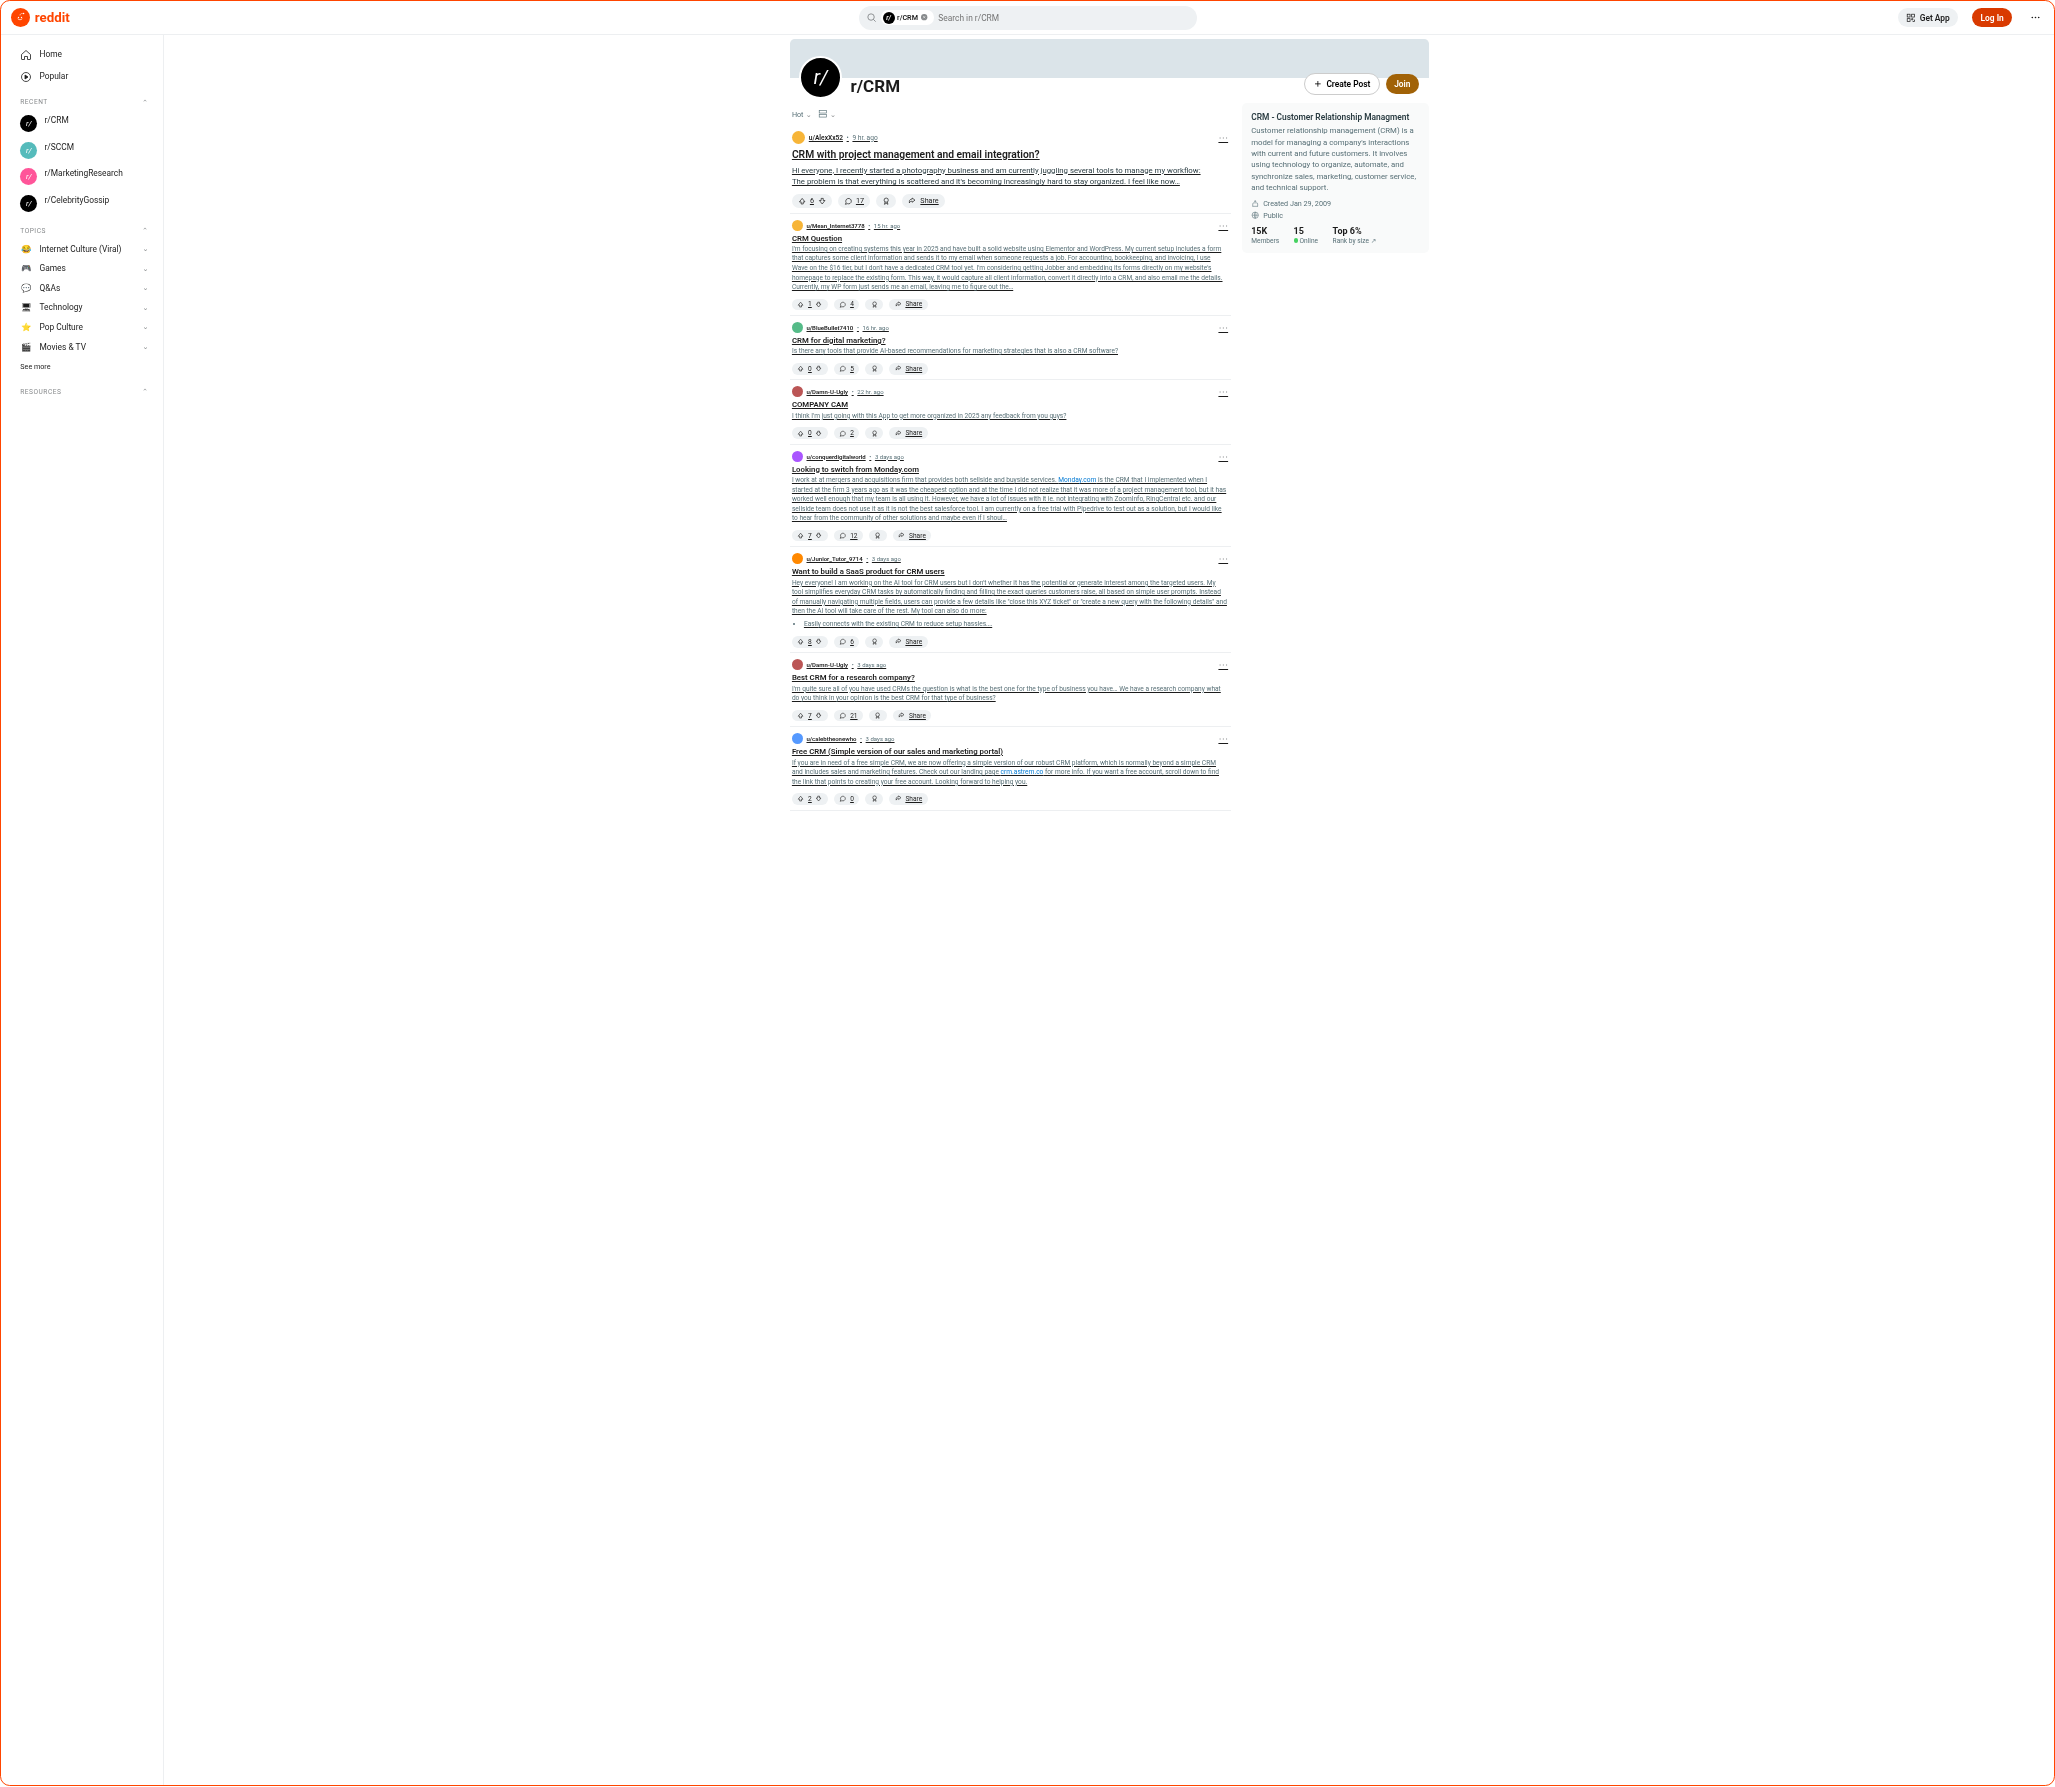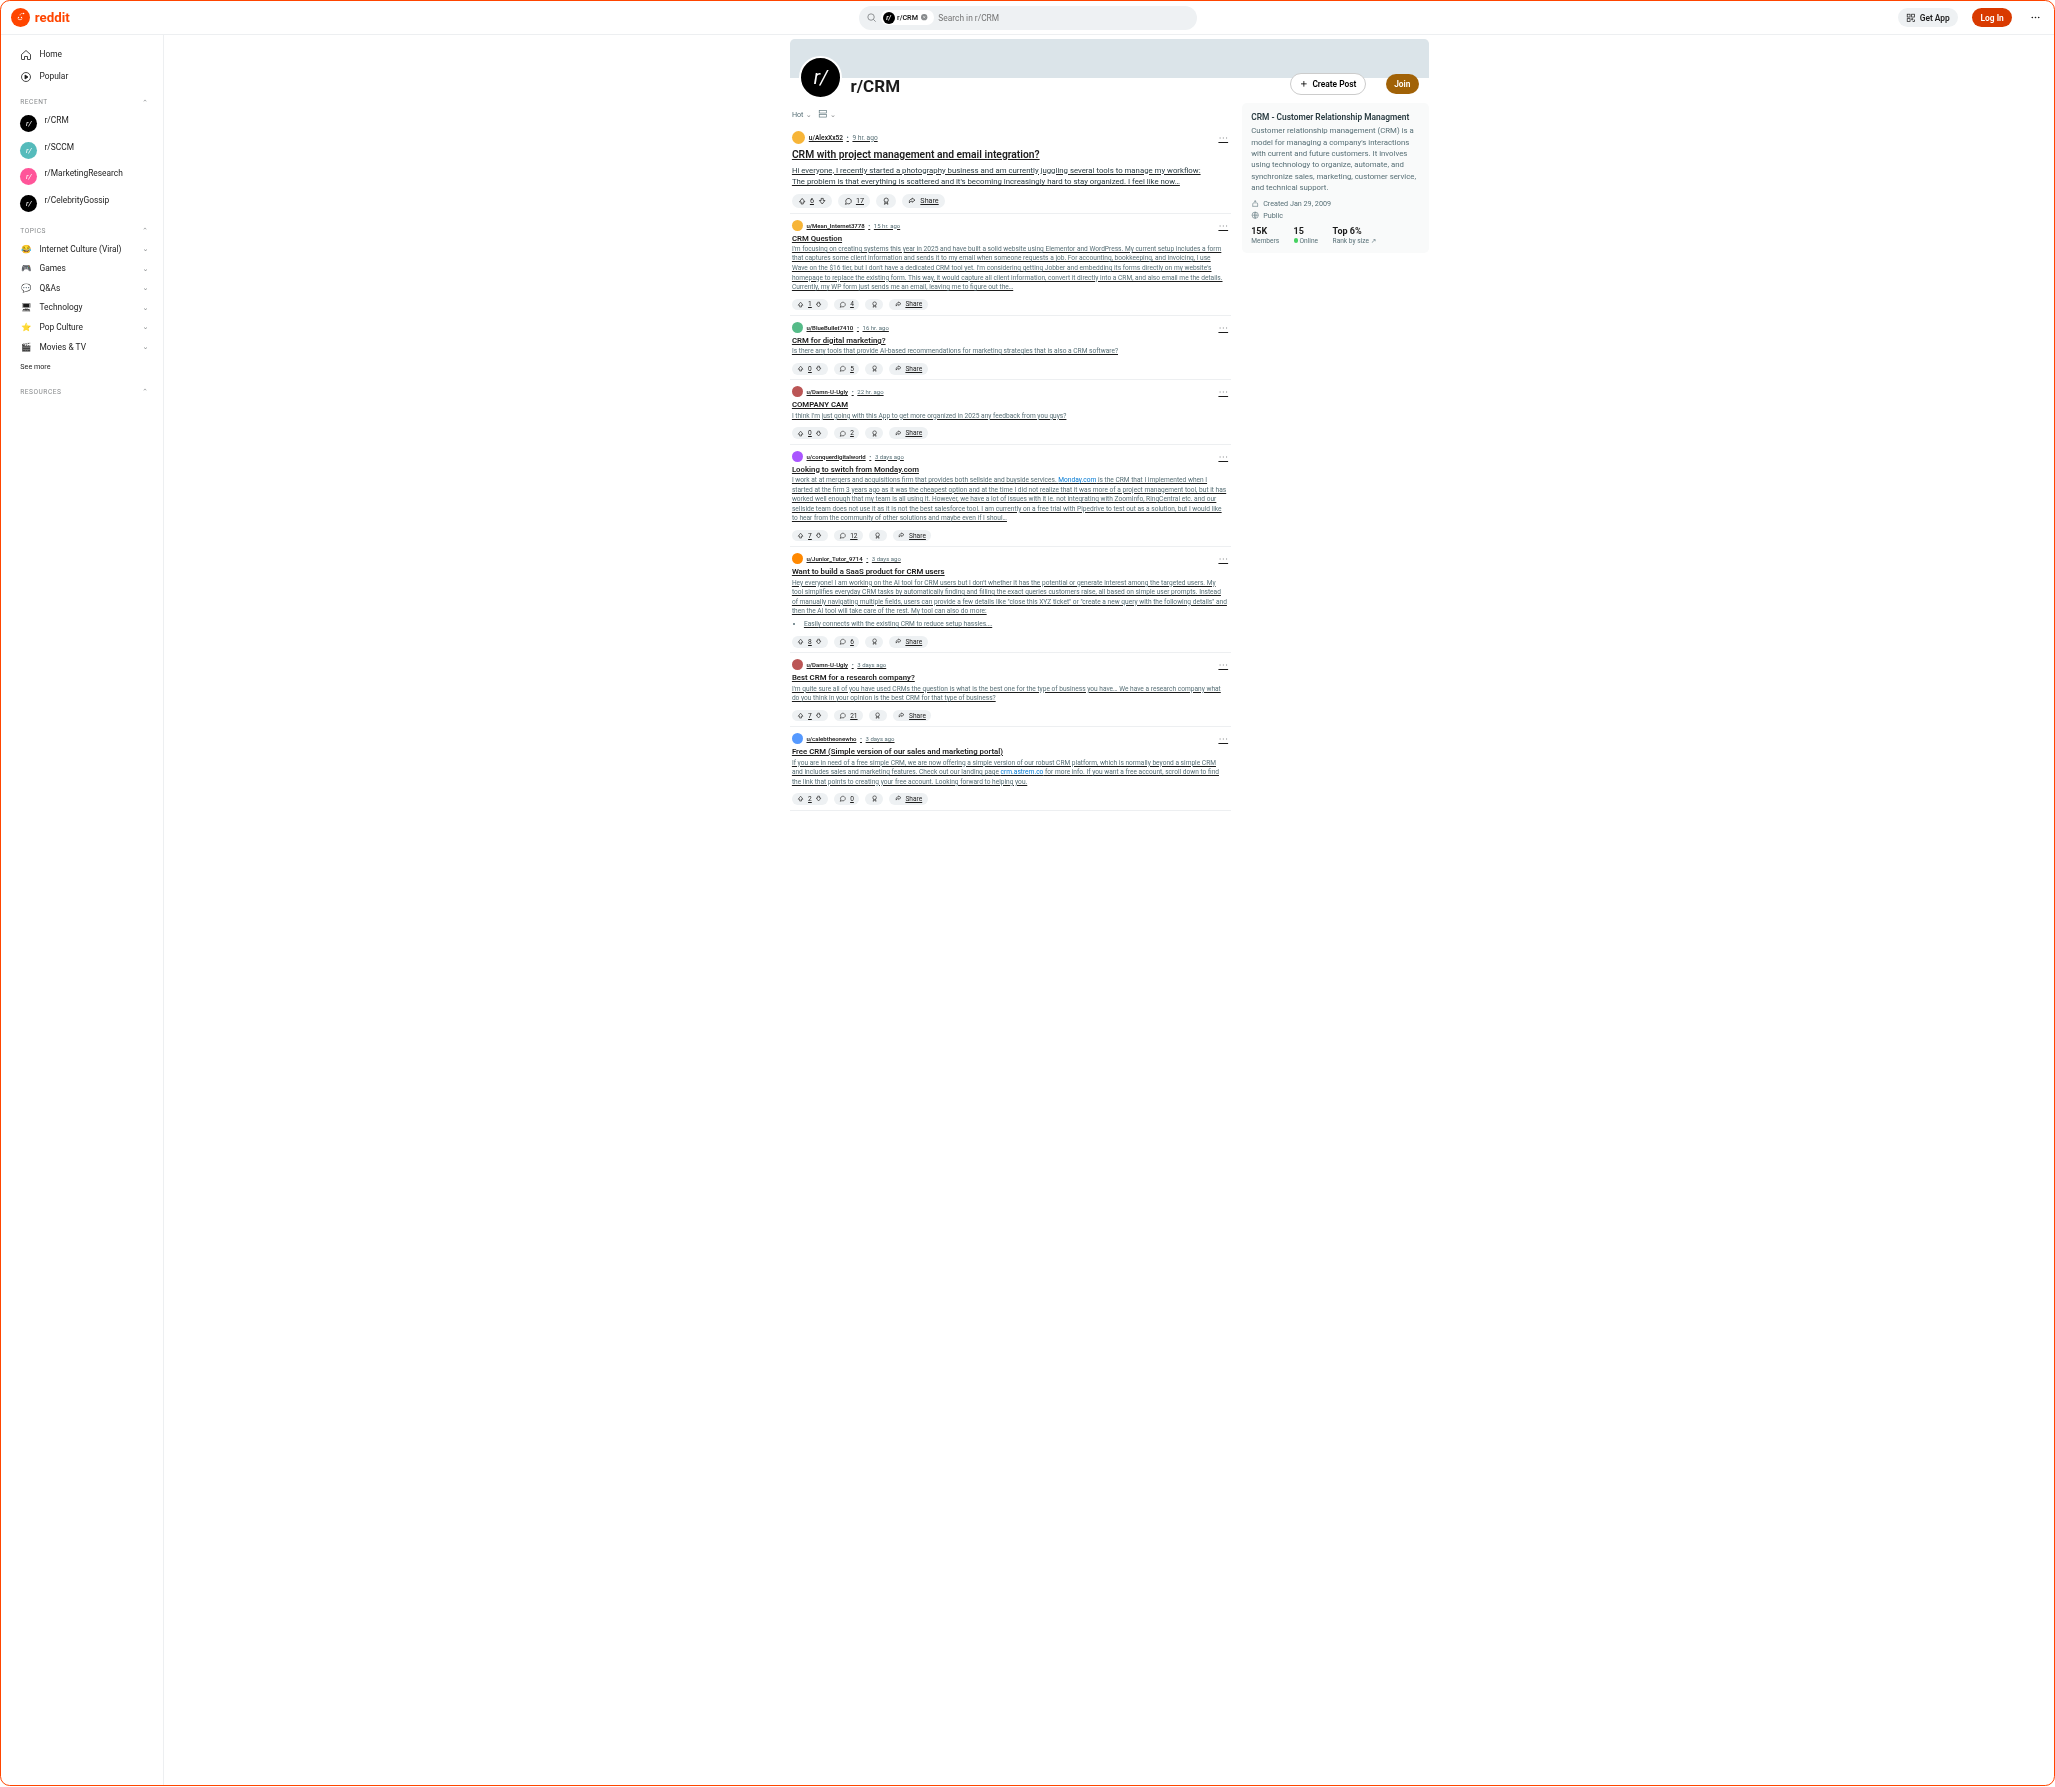--- a/index.html
+++ b/index.html
@@ -35,21 +35,21 @@
 .see-more { font-size:7.2px; padding:6px 4.8px; cursor:pointer; }
 
 
 .main { flex:1; overflow-y:auto; display:flex; justify-content:center; padding:0 14.5px 24px; }
 .feed { width:100%; max-width:639px; }
 
 .banner { background:#dbe4e9; border-radius:4.8px 4.8px 0 0; height:39px; margin-top:3.6px; }
 .sub-header { display:flex; align-items:flex-end; padding:0 9.7px 4.8px; gap:8.4px; position:relative; margin-top:-22px; }
 .big-avatar { width:43px; height:43px; border-radius:50%; background:#000; border:2.4px solid #fff; color:#fff; display:flex; align-items:center; justify-content:center; font-size:19.3px; font-style:italic; }
 .sub-title { font-size:17px; font-weight:700; padding-bottom:2.4px; }
-.sub-actions { margin-left:auto; display:flex; gap:20px; align-items:center; padding-bottom:3.6px; }
+.sub-actions { margin-left:auto; display:flex; gap:6px; align-items:center; padding-bottom:3.6px; }
 .btn-outline { background:#fff; border:0.6px solid #ccc; }
 .btn-join { background:#a16207; color:#fff; }
 
 .controls { display:flex; gap:6px; padding:6px 2.4px; font-size:7.2px; color:#576f76; align-items:center; }
 .sort { display:flex; gap:2.4px; align-items:center; cursor:pointer;justify-content:center; }
 
 .columns { display:flex; gap:11px; align-items:flex-start; }
 .posts { flex:1; }
 .aside { width:187px; background:#f9fafa; border-radius:4.8px; padding:8.4px 9.7px; font-size:7.8px; color:#2a3c42; }
 .aside h3 { font-size:8.4px; margin-bottom:3.6px; font-weight:600; }

